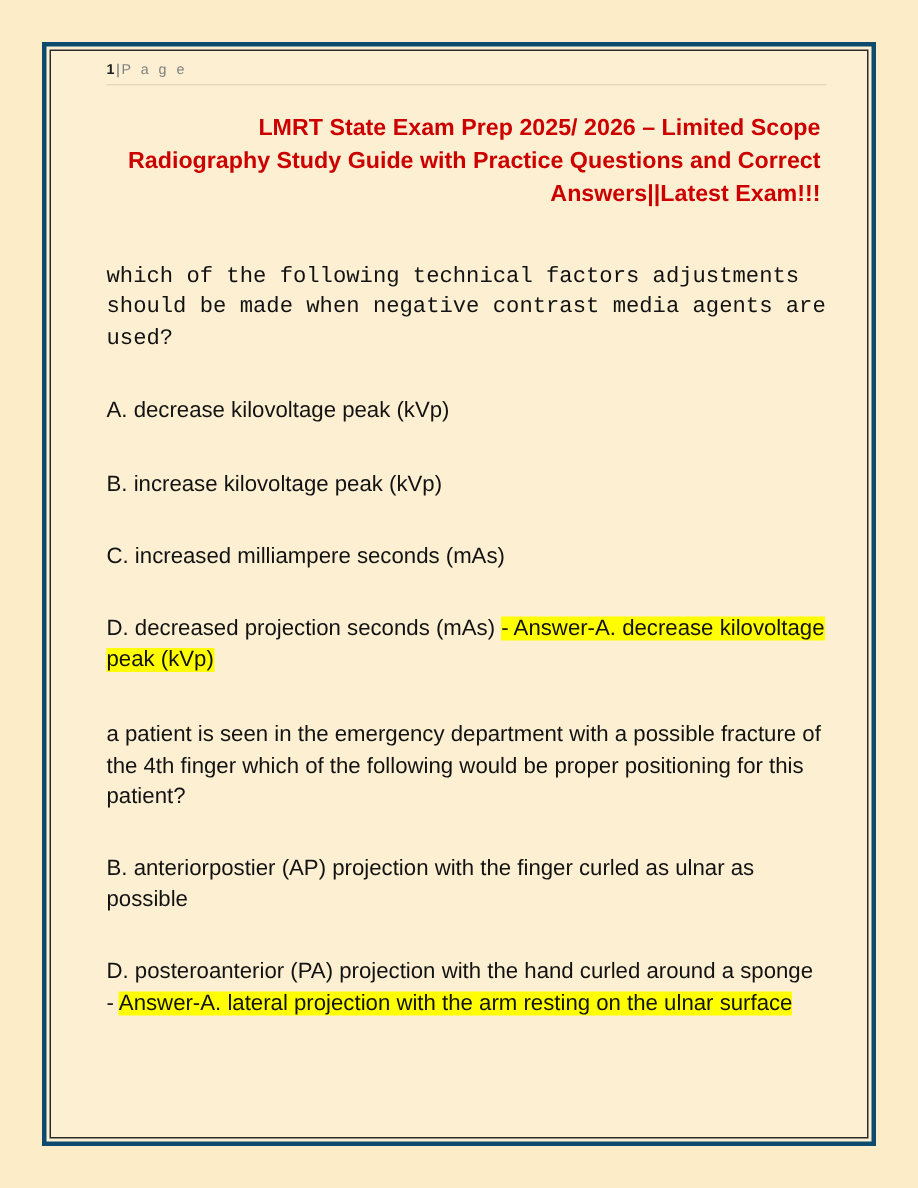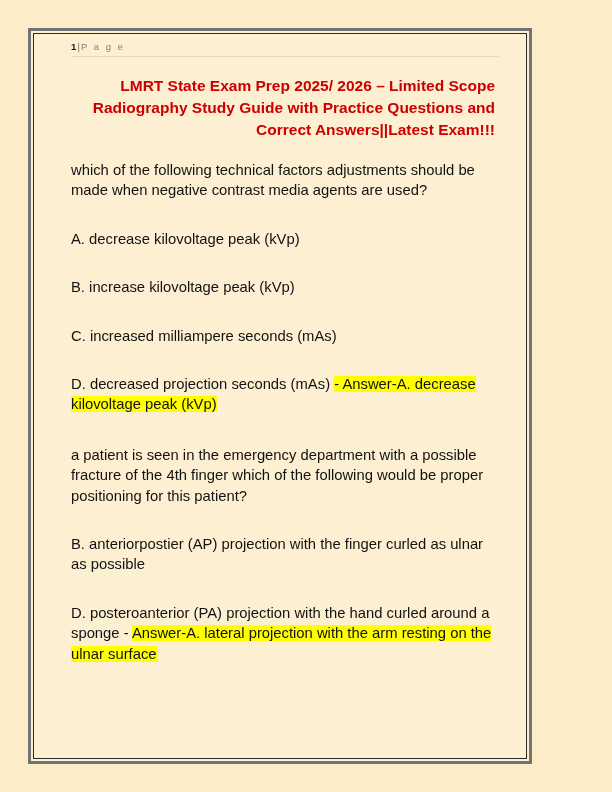--- a/index.html
+++ b/index.html
@@ -11,24 +11,24 @@
     height: 792px;
     background: #fcedc8;
     font-family: "Liberation Sans", sans-serif;
     overflow: hidden;
   }
 
   .page {
     position: absolute;
     left: 28px;
     top: 28px;
-    width: 504px;
+    width: 556px;
     height: 736px;
     box-sizing: border-box;
-    border: 3px solid #737373;
+    border: 3px solid #0c4a6e;
     background: #fdf0d2;
   }
   .page-inner {
     position: absolute;
     left: 2px;
     top: 2px;
     right: 2px;
     bottom: 2px;
     border: 1px solid #2b2b2b;
     box-sizing: border-box;
@@ -76,21 +76,22 @@
   }
 
   .para {
     margin: 0;
     padding: 0;
     font-size: 14.8px;
     line-height: 1.38;
     color: #121212;
   }
   .q-text {
-    margin-top: 19px;
+    margin-top: 34px;
+    font-family: Liberation Mono, monospace;
   }
   .opt {
     margin-top: 28px;
   }
   .gap {
     height: 30px;
   }
 
   .hl {
     background-color: #ffff00;

